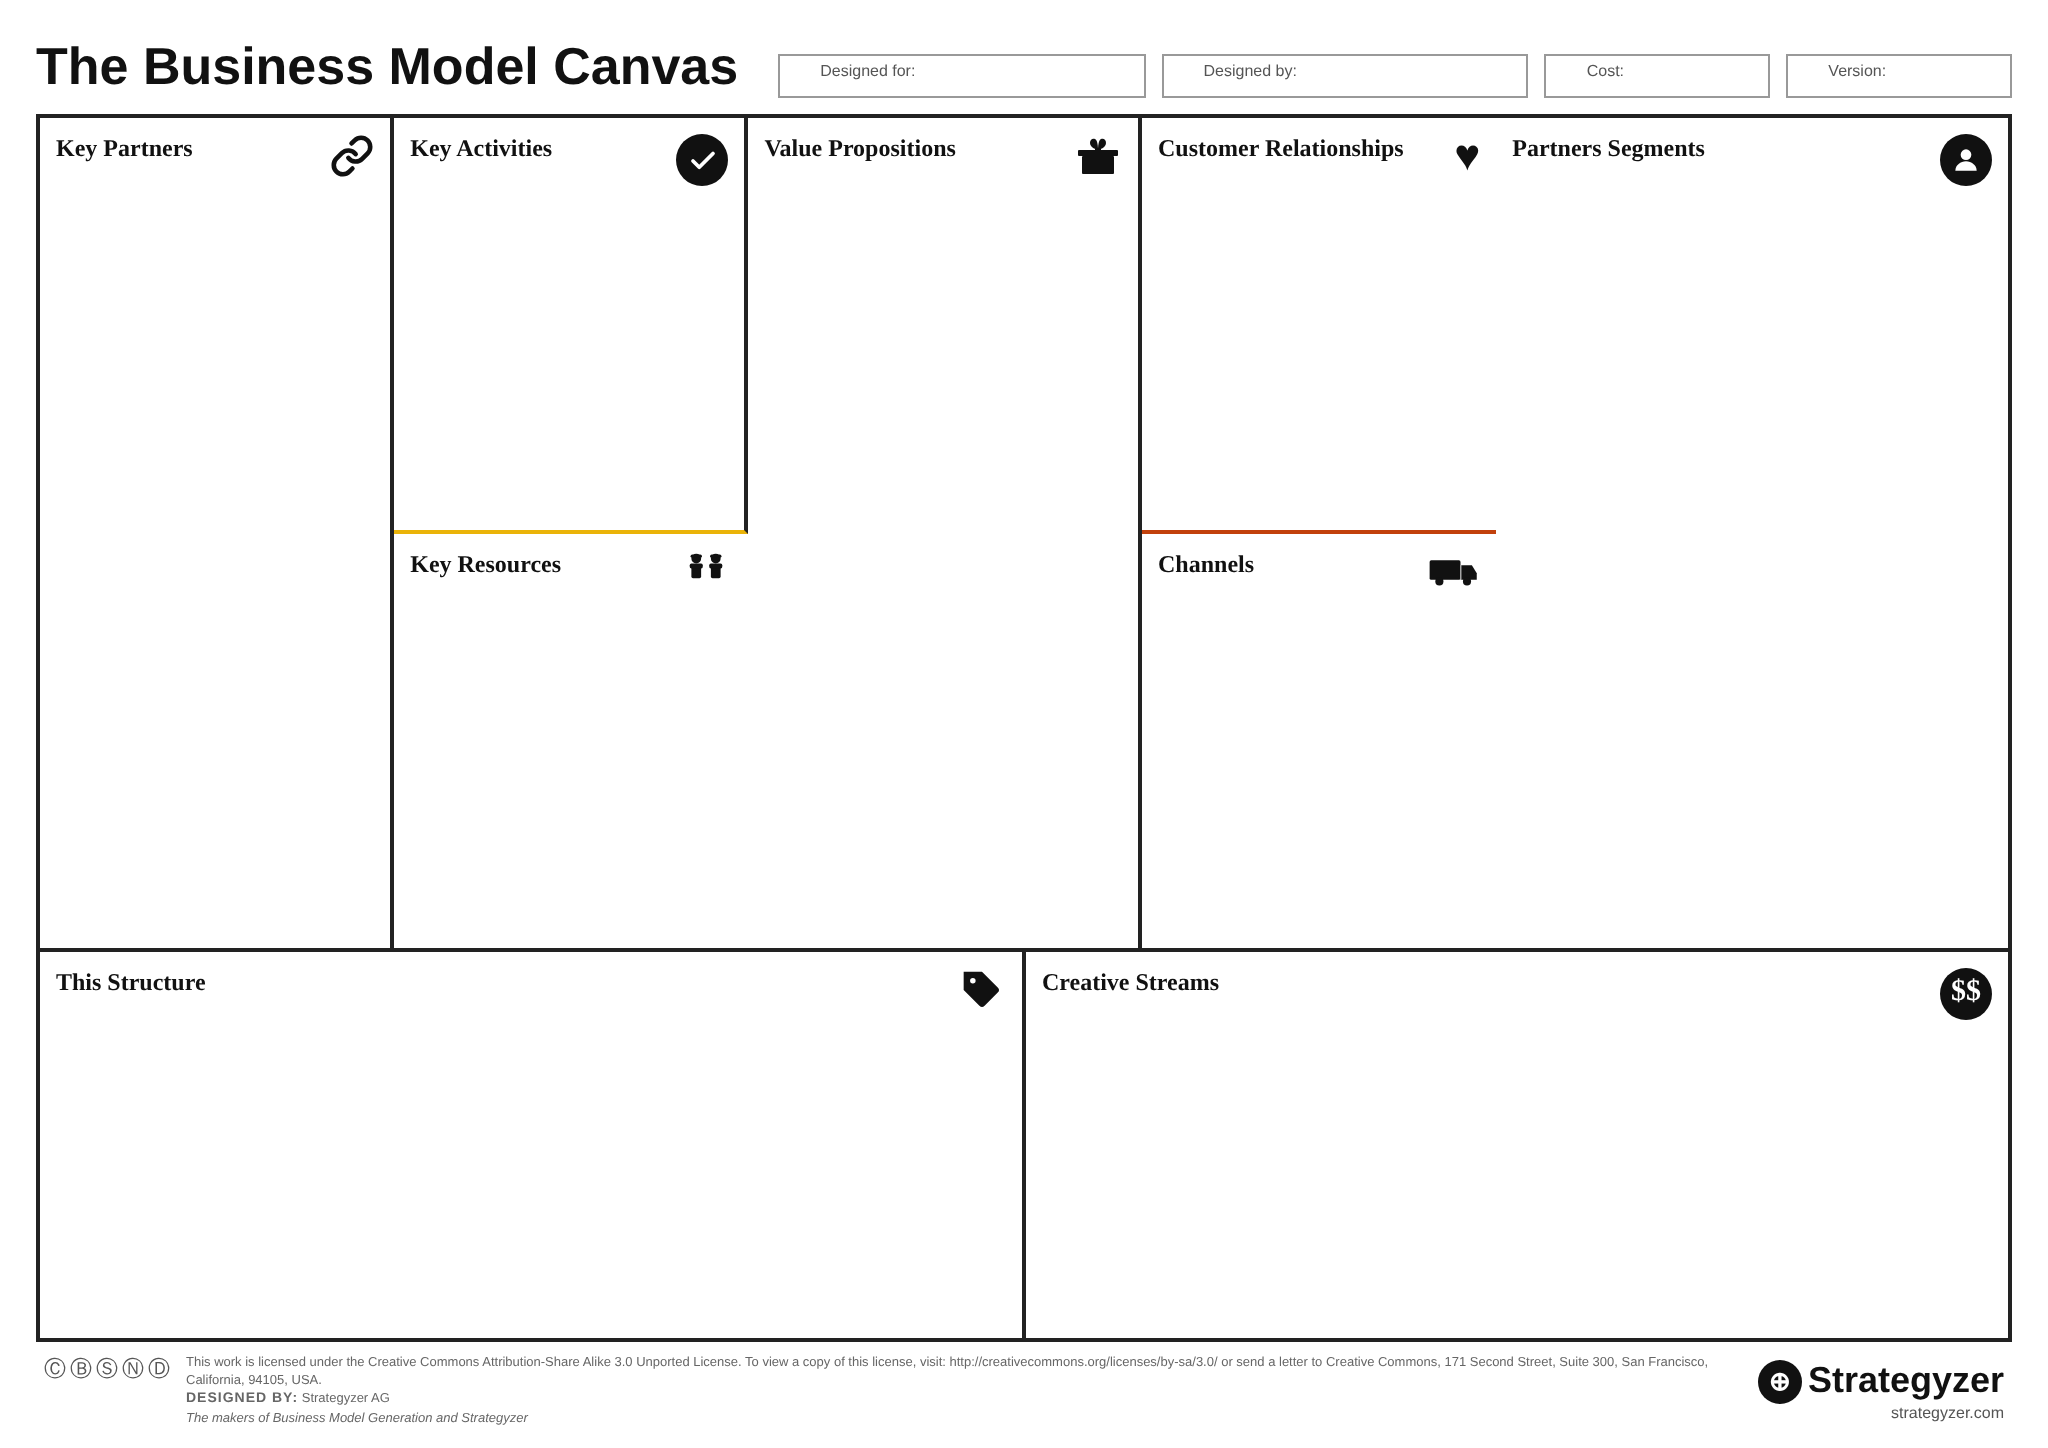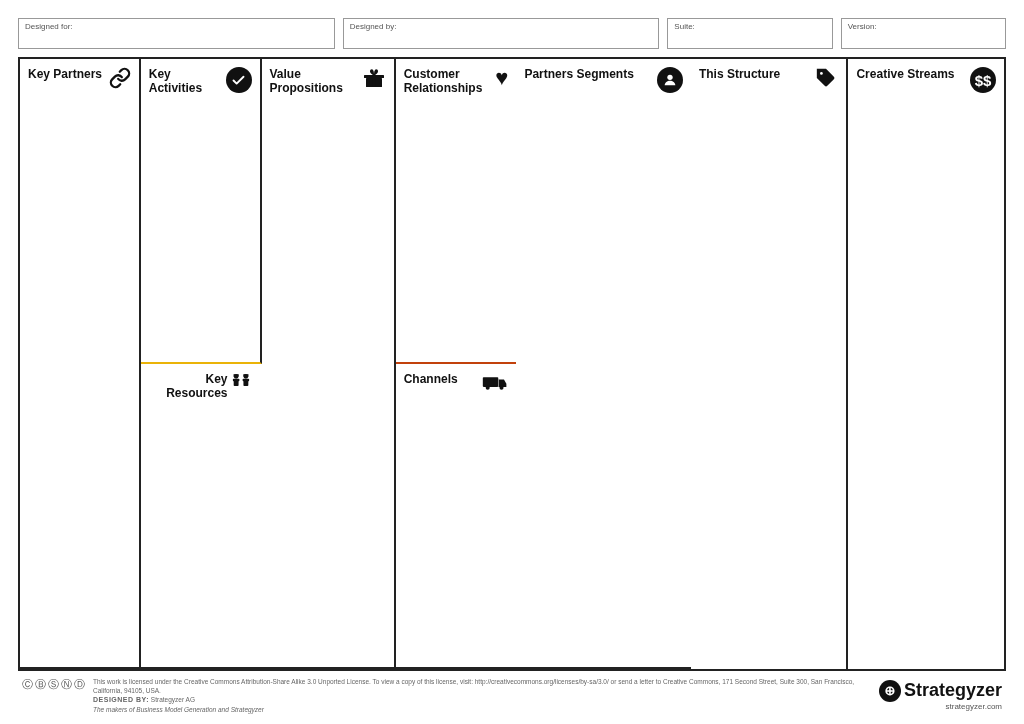--- a/index.html
+++ b/index.html
@@ -28,45 +28,46 @@
       margin-right: 20px;
       white-space: nowrap;
     }
     .header-fields {
       display: flex;
       gap: 8px;
       flex: 1;
     }
     .header-field {
       display: flex;
-      flex-direction: column;
+      flex-direction: row;
       border: 1px solid #999;
-      padding: 3px 6px;
+      padding: 3px 20px;
       justify-content: space-between;
     }
     .header-field-label {
       font-size: 8px;
       color: #555;
     }
     .header-field-value {
       font-size: 10px;
       min-height: 14px;
     }
     .hf-designed-for { flex: 2; }
     .hf-designed-by { flex: 2; }
     .hf-date { flex: 1; }
     .hf-version { flex: 1; }
 
     
     .canvas {
       border: 2px solid #222;
       flex: 1;
       display: flex;
-      flex-direction: row;
+      flex-direction: column;
       overflow: hidden;
+      font-family: Liberation Serif, serif;
     }
 
     
     .top-section {
       display: flex;
       flex: 3;
       border-bottom: 2px solid #222;
     }
 
     
@@ -234,31 +235,32 @@
       color: #555;
       text-align: center;
     }
     .icon-dollar::before { content: "$"; font-size: 15px; font-weight: 900; }
 
   </style>
 </head>
 <body>
 
 <div class="header-row">
+  <div class="main-title">The Business Model Canvas</div>
   <div class="header-fields">
     <div class="header-field hf-designed-for">
       <span class="header-field-label">Designed for:</span>
       <span class="header-field-value"></span>
     </div>
     <div class="header-field hf-designed-by">
       <span class="header-field-label">Designed by:</span>
       <span class="header-field-value"></span>
     </div>
     <div class="header-field hf-date">
-      <span class="header-field-label">Suite:</span>
+      <span class="header-field-label">Cost:</span>
       <span class="header-field-value"></span>
     </div>
     <div class="header-field hf-version">
       <span class="header-field-label">Version:</span>
       <span class="header-field-value"></span>
     </div>
   </div>
 </div>
 
 <div class="canvas">

